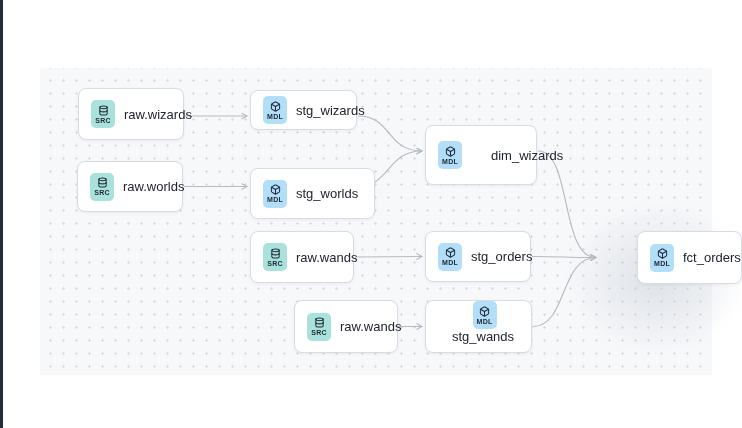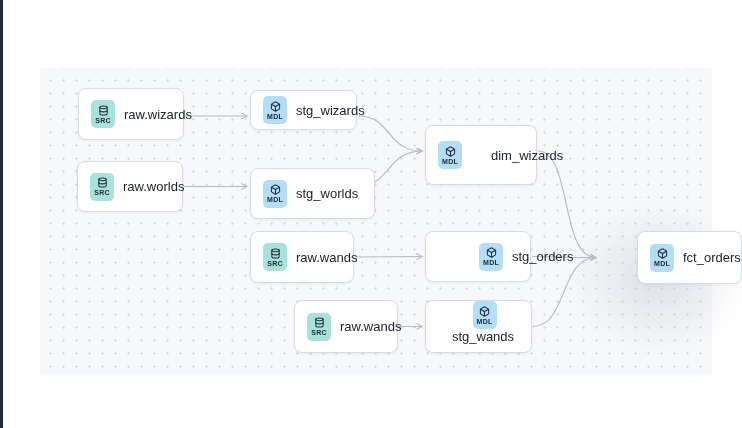--- a/index.html
+++ b/index.html
@@ -172,21 +172,21 @@
             <svg width="11" height="11" viewBox="0 0 24 24" fill="none" stroke="#222a39" stroke-width="2.2" stroke-linecap="round" stroke-linejoin="round">
               <ellipse cx="12" cy="5" rx="8" ry="3"></ellipse>
               <path d="M4 5v14c0 1.66 3.58 3 8 3s8-1.34 8-3V5"></path>
               <path d="M4 12c0 1.66 3.58 3 8 3s8-1.34 8-3"></path>
             </svg>
           </span>
           <span class="badge-label">SRC</span>
         </div>
         <span class="node-label">raw.wands</span>
       </div>
-      <div class="node" style="left: 385px; top: 163px; width: 106px; height: 51px; padding-left: 41px;">
+      <div class="node" style="left: 385px; top: 163px; width: 106px; height: 51px;">
         <div class="badge model">
           <span>
             <svg width="11" height="11" viewBox="0 0 24 24" fill="none" stroke="#222a39" stroke-width="2.2" stroke-linecap="round" stroke-linejoin="round">
               <path d="M21 16V8a2 2 0 0 0-1-1.73l-7-4a2 2 0 0 0-2 0l-7 4A2 2 0 0 0 3 8v8a2 2 0 0 0 1 1.73l7 4a2 2 0 0 0 2 0l7-4A2 2 0 0 0 21 16z"></path>
               <polyline points="3.27 6.96 12 12.01 20.73 6.96"></polyline>
               <line x1="12" y1="22.08" x2="12" y2="12"></line>
             </svg>
           </span>
           <span class="badge-label">MDL</span>
         </div>

